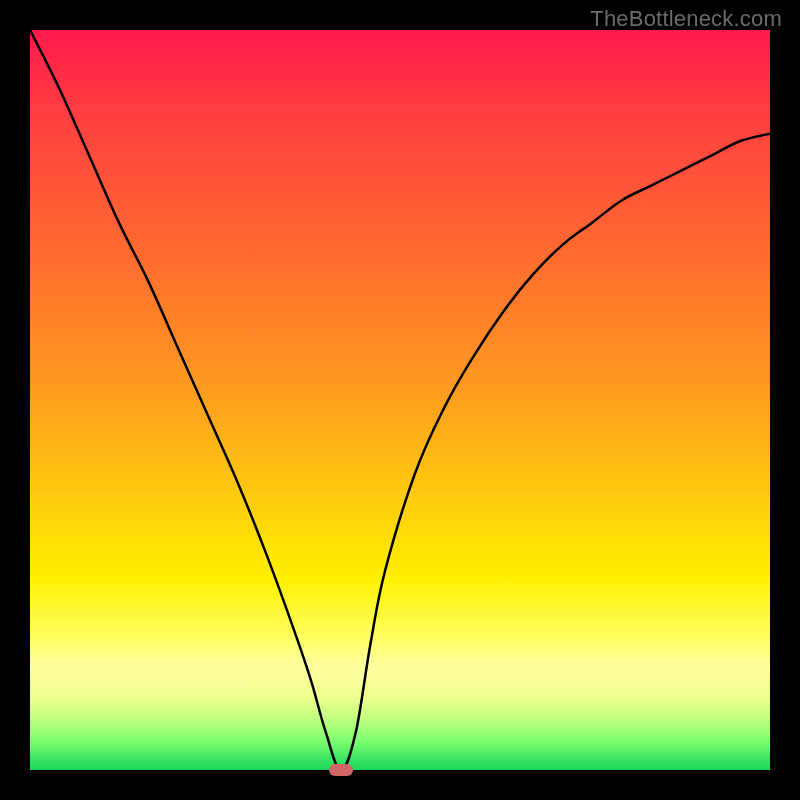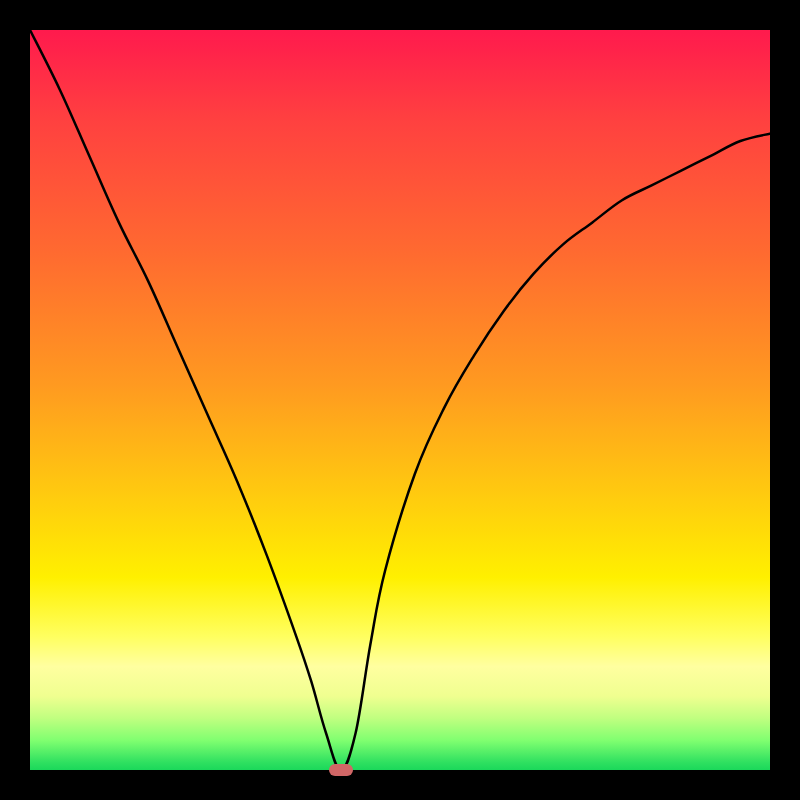--- a/index.html
+++ b/index.html
@@ -64,20 +64,21 @@
     position: absolute;
     left: 0;
     top: 0;
     z-index: 2;
   }
 </style>
 </head>
 <body>
 
 <div class="frame">
+  <div class="watermark">TheBottleneck.com</div>
 
   <div class="plot-area">
     <svg class="curve" width="740" height="740" viewBox="0 0 740 740">
       <path id="curve-path" fill="none" stroke="#000" stroke-width="2.5" stroke-linejoin="round" stroke-linecap="round" d="M 0 0 C 5.328 10.655999999999988, 18.944000000000003 36.55599999999992, 29.6 59.19999999999993 C 40.256 81.84399999999994, 48.544000000000004 101.82400000000007, 59.2 125.80000000000007 C 69.856 149.77600000000007, 78.14399999999999 169.756, 88.8 192.39999999999998 C 99.456 215.04399999999995, 107.744 228.95599999999996, 118.4 251.59999999999997 C 129.056 274.24399999999997, 137.344 294.22400000000005, 148 318.20000000000005 C 158.656 342.17600000000004, 166.944 360.824, 177.6 384.8 C 188.256 408.776, 196.544 426.092, 207.20000000000002 451.4 C 217.85600000000002 476.70799999999997, 226.144 497.428, 236.8 525.4 C 247.45600000000002 553.372, 258.40799999999996 584.156, 266.4 606.8 C 274.392 629.444, 275.87199999999996 633.884, 281.2 651.2 C 286.528 668.5160000000001, 290.67199999999997 687.016, 296 703 C 301.32800000000003 718.984, 305.472 740, 310.8 740 C 316.12800000000004 740, 320.272 725.644, 325.6 703 C 330.92800000000005 680.356, 335.07200000000006 643.504, 340.40000000000003 614.2 C 345.728 584.8960000000001, 347.20799999999997 570.836, 355.2 540.2 C 363.192 509.564, 374.144 473.304, 384.8 444 C 395.456 414.696, 403.744 398.71200000000005, 414.40000000000003 377.40000000000003 C 425.05600000000004 356.088, 433.344 342.916, 444 325.59999999999997 C 454.656 308.28399999999993, 462.944 295.852, 473.6 281.2 C 484.25600000000003 266.548, 492.54400000000004 256.188, 503.20000000000005 244.2 C 513.856 232.212, 522.144 223.92400000000004, 532.8 214.60000000000002 C 543.4559999999999 205.276, 551.7439999999999 200.392, 562.4 192.39999999999998 C 573.056 184.40799999999996, 581.3439999999999 176.85999999999993, 592 170.19999999999993 C 602.6560000000001 163.53999999999994, 610.944 160.72799999999998, 621.6 155.39999999999998 C 632.2560000000001 150.07199999999997, 640.544 145.92799999999988, 651.2 140.5999999999999 C 661.8560000000001 135.27199999999993, 670.1440000000001 131.12800000000004, 680.8000000000001 125.80000000000007 C 691.456 120.47200000000008, 699.744 114.99600000000001, 710.4 111 C 721.0559999999999 107.00399999999999, 734.672 104.93200000000002, 740 103.60000000000002"></path>
     </svg>
     <div id="min-marker" class="marker" style="left: 310.8px; top: 740px; background: rgb(208, 102, 102);"></div>
   </div>
 </div>
 
 </body></html>

